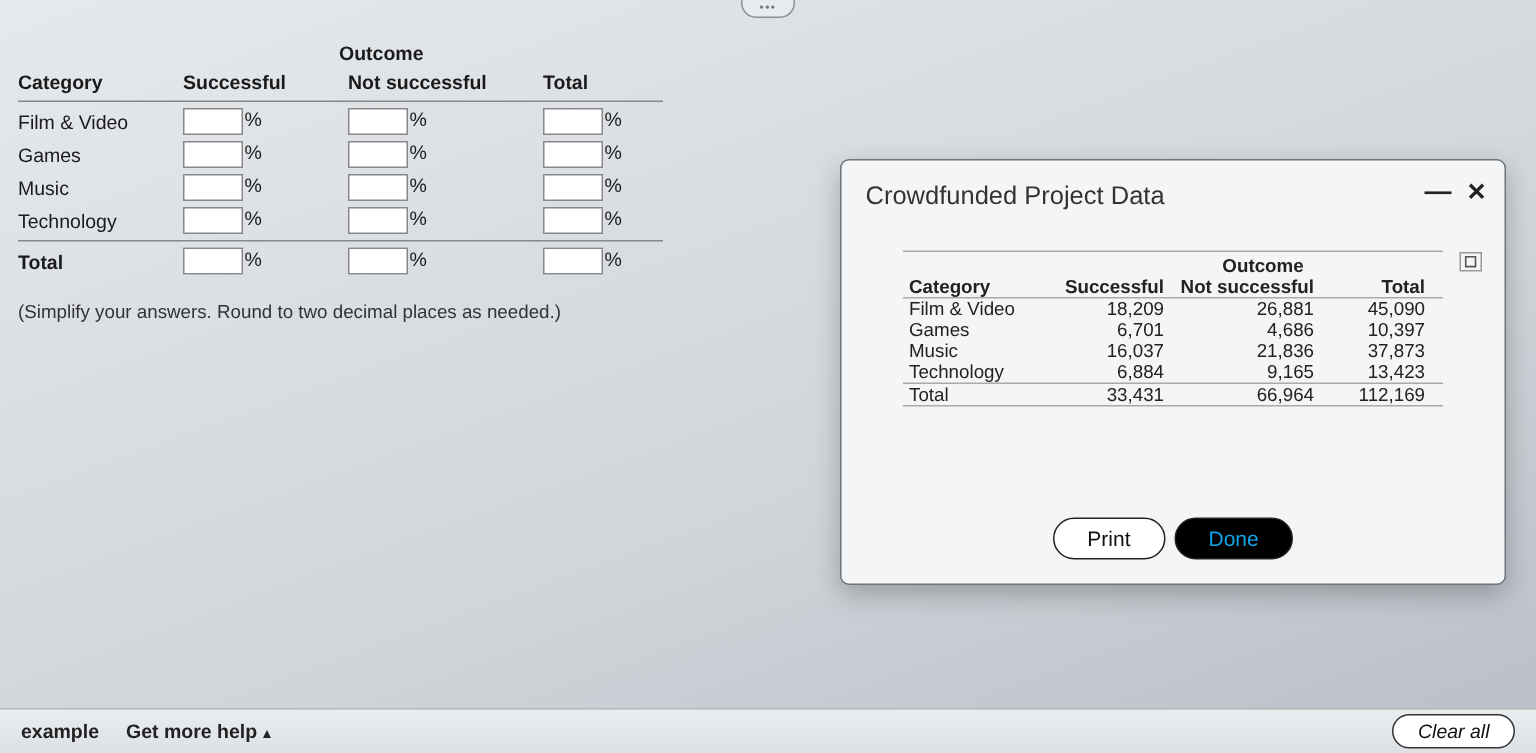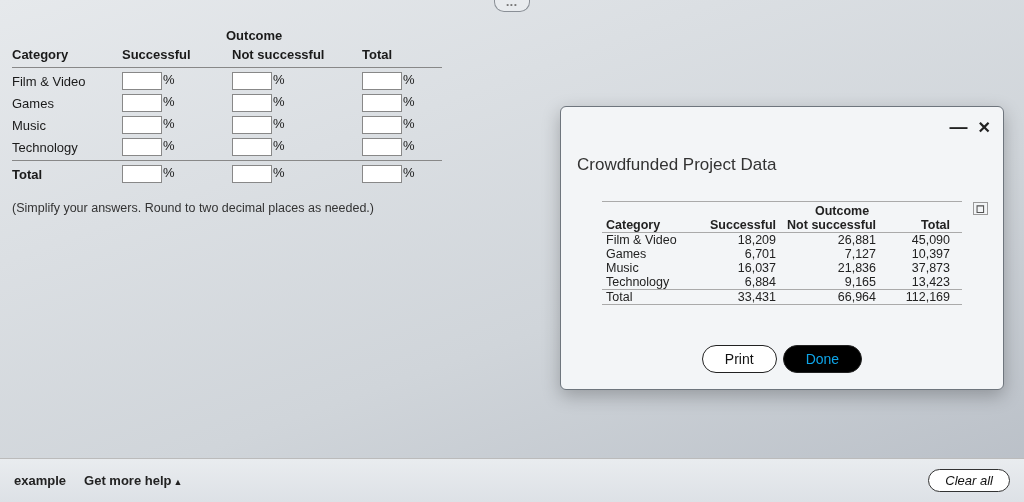--- a/index.html
+++ b/index.html
@@ -37,21 +37,21 @@
   }
   .pct { margin-left: 1px; }
   .hr-line { border-top: 1px solid #888; margin: 2px 0 2px 0; width: 430px; }
   .simplify { font-size: 12.5px; color: #333; margin-top: 16px; }
 
   .dialog {
     position: absolute; top: 106px; left: 560px; width: 444px; height: 284px;
     background: #f3f5f7; border: 1px solid #6e757d; border-radius: 6px;
     box-shadow: 0 6px 18px rgba(0,0,0,0.25); padding: 14px 16px 12px 16px;
   }
-  .dialog-title { font-size: 17px; color: #333; margin-top: 34px; }
+  .dialog-title { font-size: 17px; color: #333; }
   .dialog-controls { position: absolute; top: 10px; right: 12px; display: flex; gap: 10px; align-items: center; }
   .min-ico { font-size: 18px; font-weight: bold; color: #222; cursor: pointer; }
   .close-ico { font-size: 16px; font-weight: bold; color: #222; cursor: pointer; }
 
   .data-table {
     margin: 26px auto 0 auto; width: 360px; font-size: 12.5px; color: #222;
     border-top: 1px solid #aaa; border-bottom: 1px solid #aaa;
   }
   .dt-outcome-head { text-align: center; margin-left: 120px; font-weight: bold; padding-top:2px; position:relative;}
   .expand-ico { position:absolute; right:-26px; top:0; font-size:11px; color:#555; border:1px solid #999; padding:0 2px; line-height:11px; cursor:pointer;}
@@ -65,21 +65,21 @@
 
   .dialog-buttons { position: absolute; bottom: 16px; left: 0; right: 0; display: flex; justify-content: center; gap: 6px; }
   .btn {
     padding: 5px 22px; border-radius: 16px; font-size: 14px; cursor: pointer;
     border: 1.5px solid #222;
   }
   .btn-print { background: #fff; color: #111; }
   .btn-done { background: #000; color: #0ea5e9; }
 
   .footer {
-    position: absolute; bottom: 0; left: 0; right: 0; height: 44px;
+    position: absolute; bottom: 0; left: 0; right: 0; height: 30px;
     display: flex; align-items: center; justify-content: space-between;
     padding: 0 14px; background: linear-gradient(#e9ecef, #dde1e6);
     border-top: 1px solid #bbb;
   }
   .footer-left { display: flex; gap: 18px; align-items: center; }
   .footer-link { font-size: 13px; font-weight: bold; color: #222; cursor: pointer; }
   .caret { font-size: 9px; margin-left: 2px; }
   .btn-clear {
     border: 1.5px solid #333; background: #fff; color: #111;
     padding: 3px 16px; border-radius: 14px; font-size: 13px; cursor: pointer; font-style: italic;
@@ -157,21 +157,21 @@
     </div>
     <div class="dt-row">
       <div class="dt-c1">Film &amp; Video</div>
       <div class="dt-c2">18,209</div>
       <div class="dt-c3">26,881</div>
       <div class="dt-c4">45,090</div>
     </div>
     <div class="dt-row">
       <div class="dt-c1">Games</div>
       <div class="dt-c2">6,701</div>
-      <div class="dt-c3">7,127</div>
+      <div class="dt-c3">4,686</div>
       <div class="dt-c4">10,397</div>
     </div>
     <div class="dt-row">
       <div class="dt-c1">Music</div>
       <div class="dt-c2">16,037</div>
       <div class="dt-c3">21,836</div>
       <div class="dt-c4">37,873</div>
     </div>
     <div class="dt-row">
       <div class="dt-c1">Technology</div>

